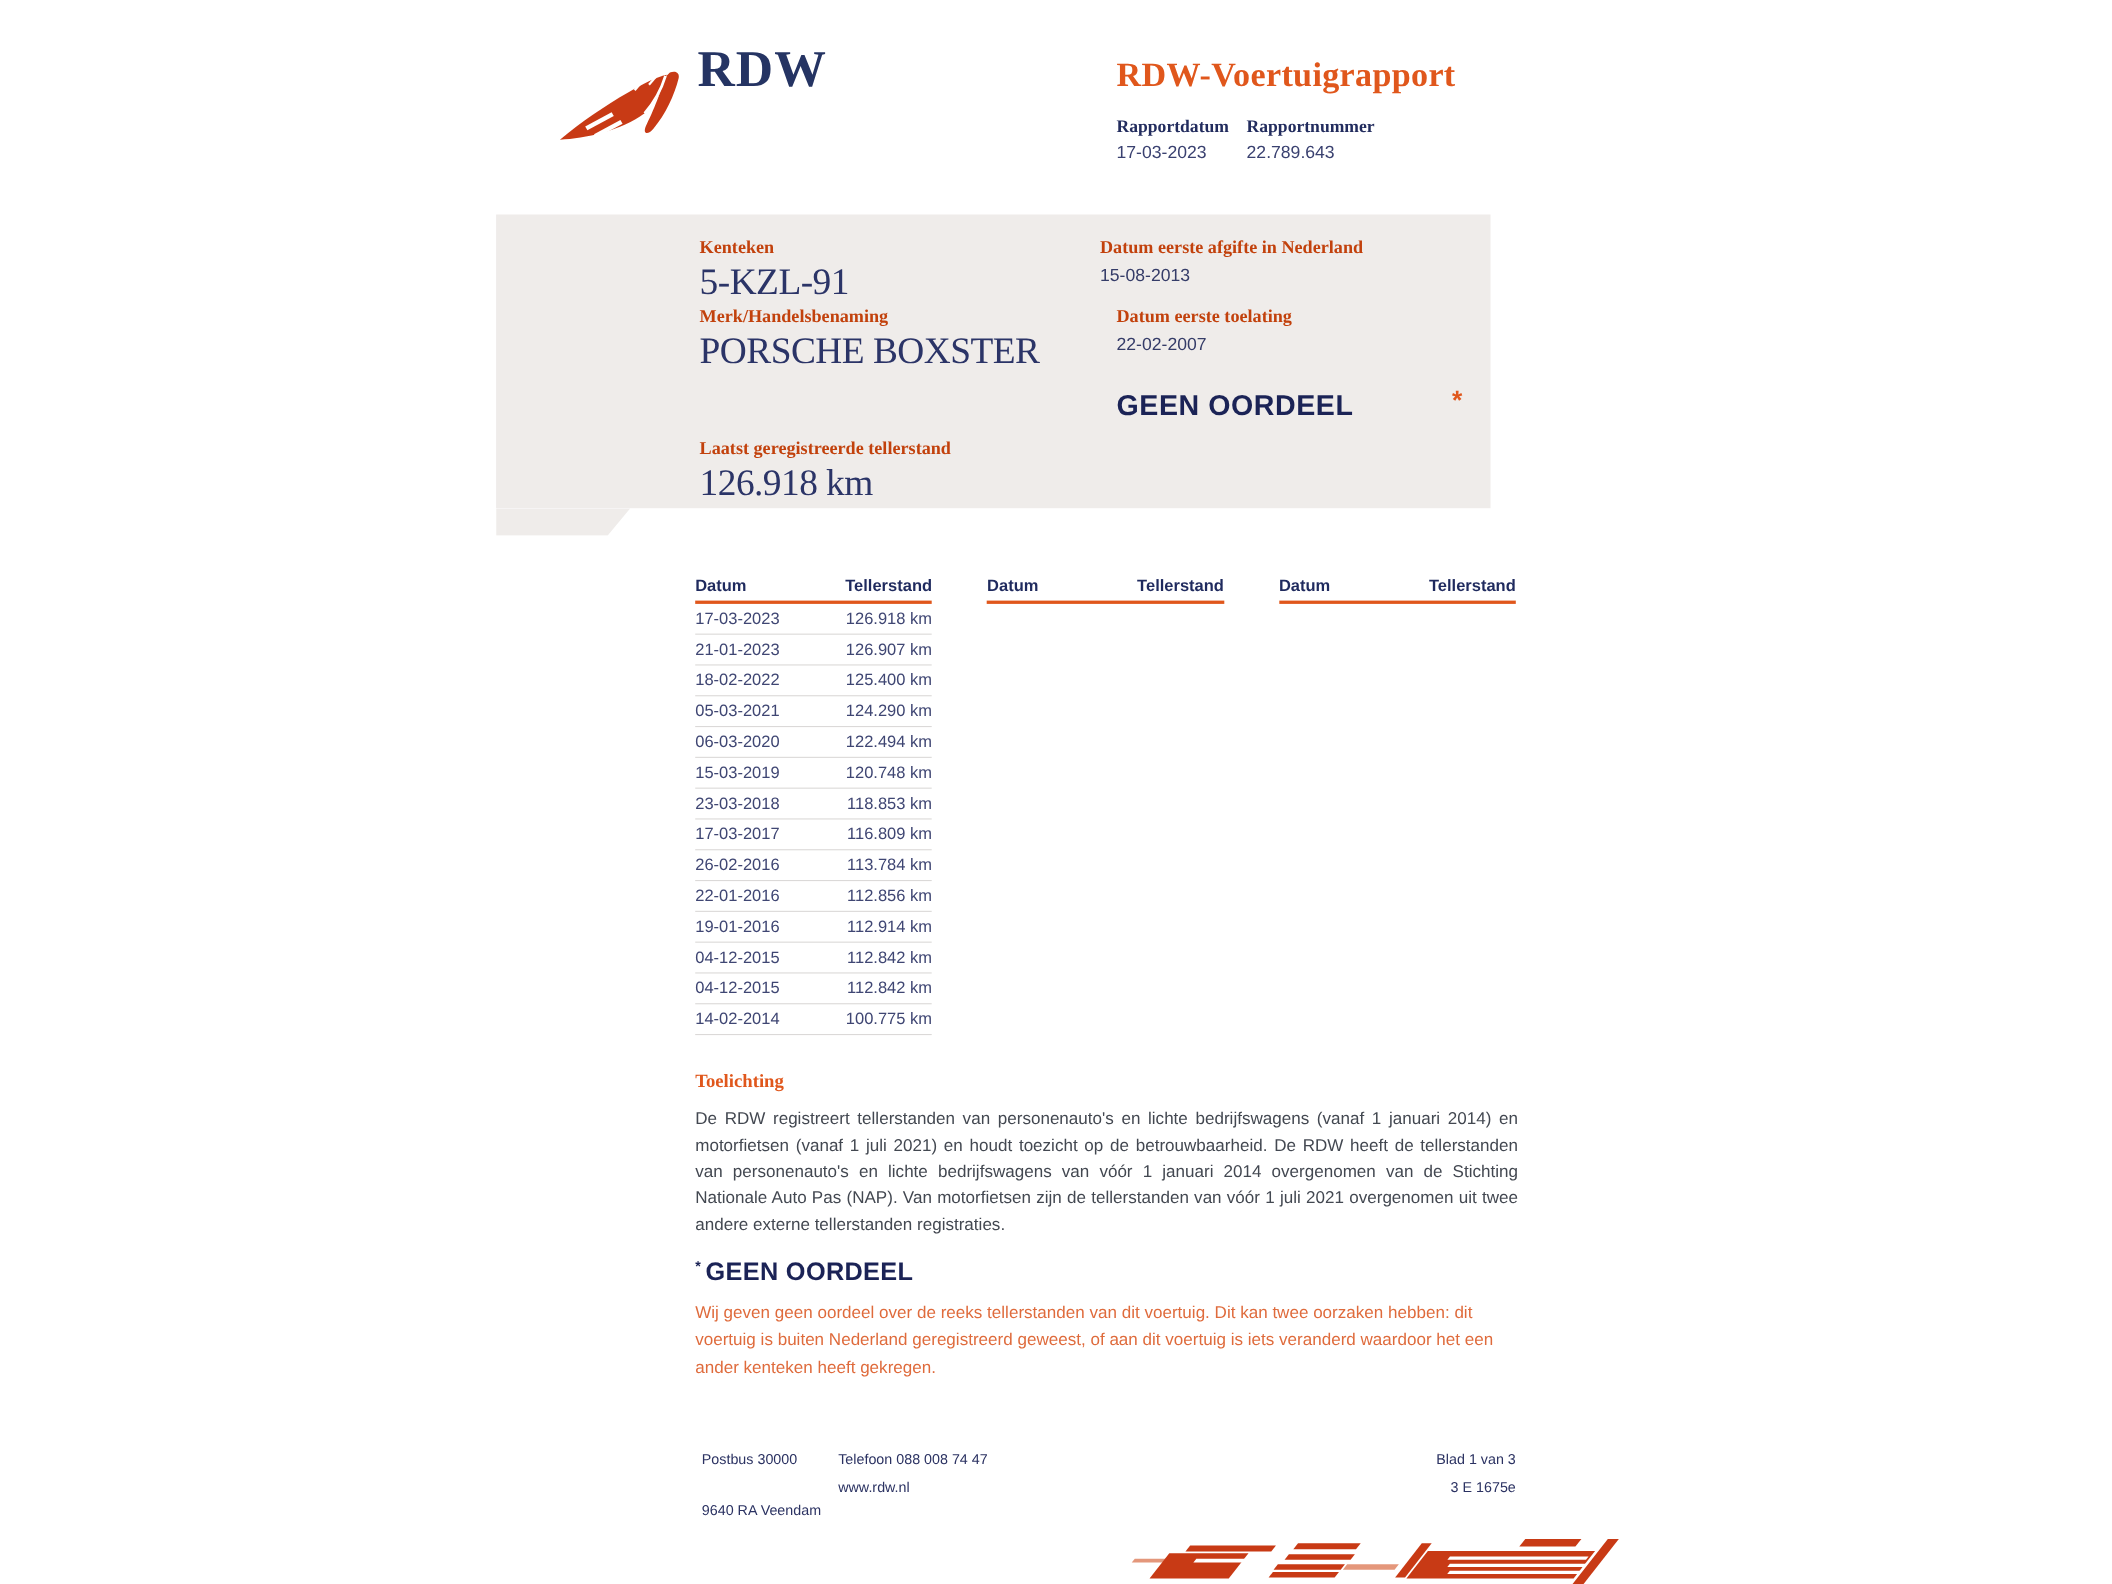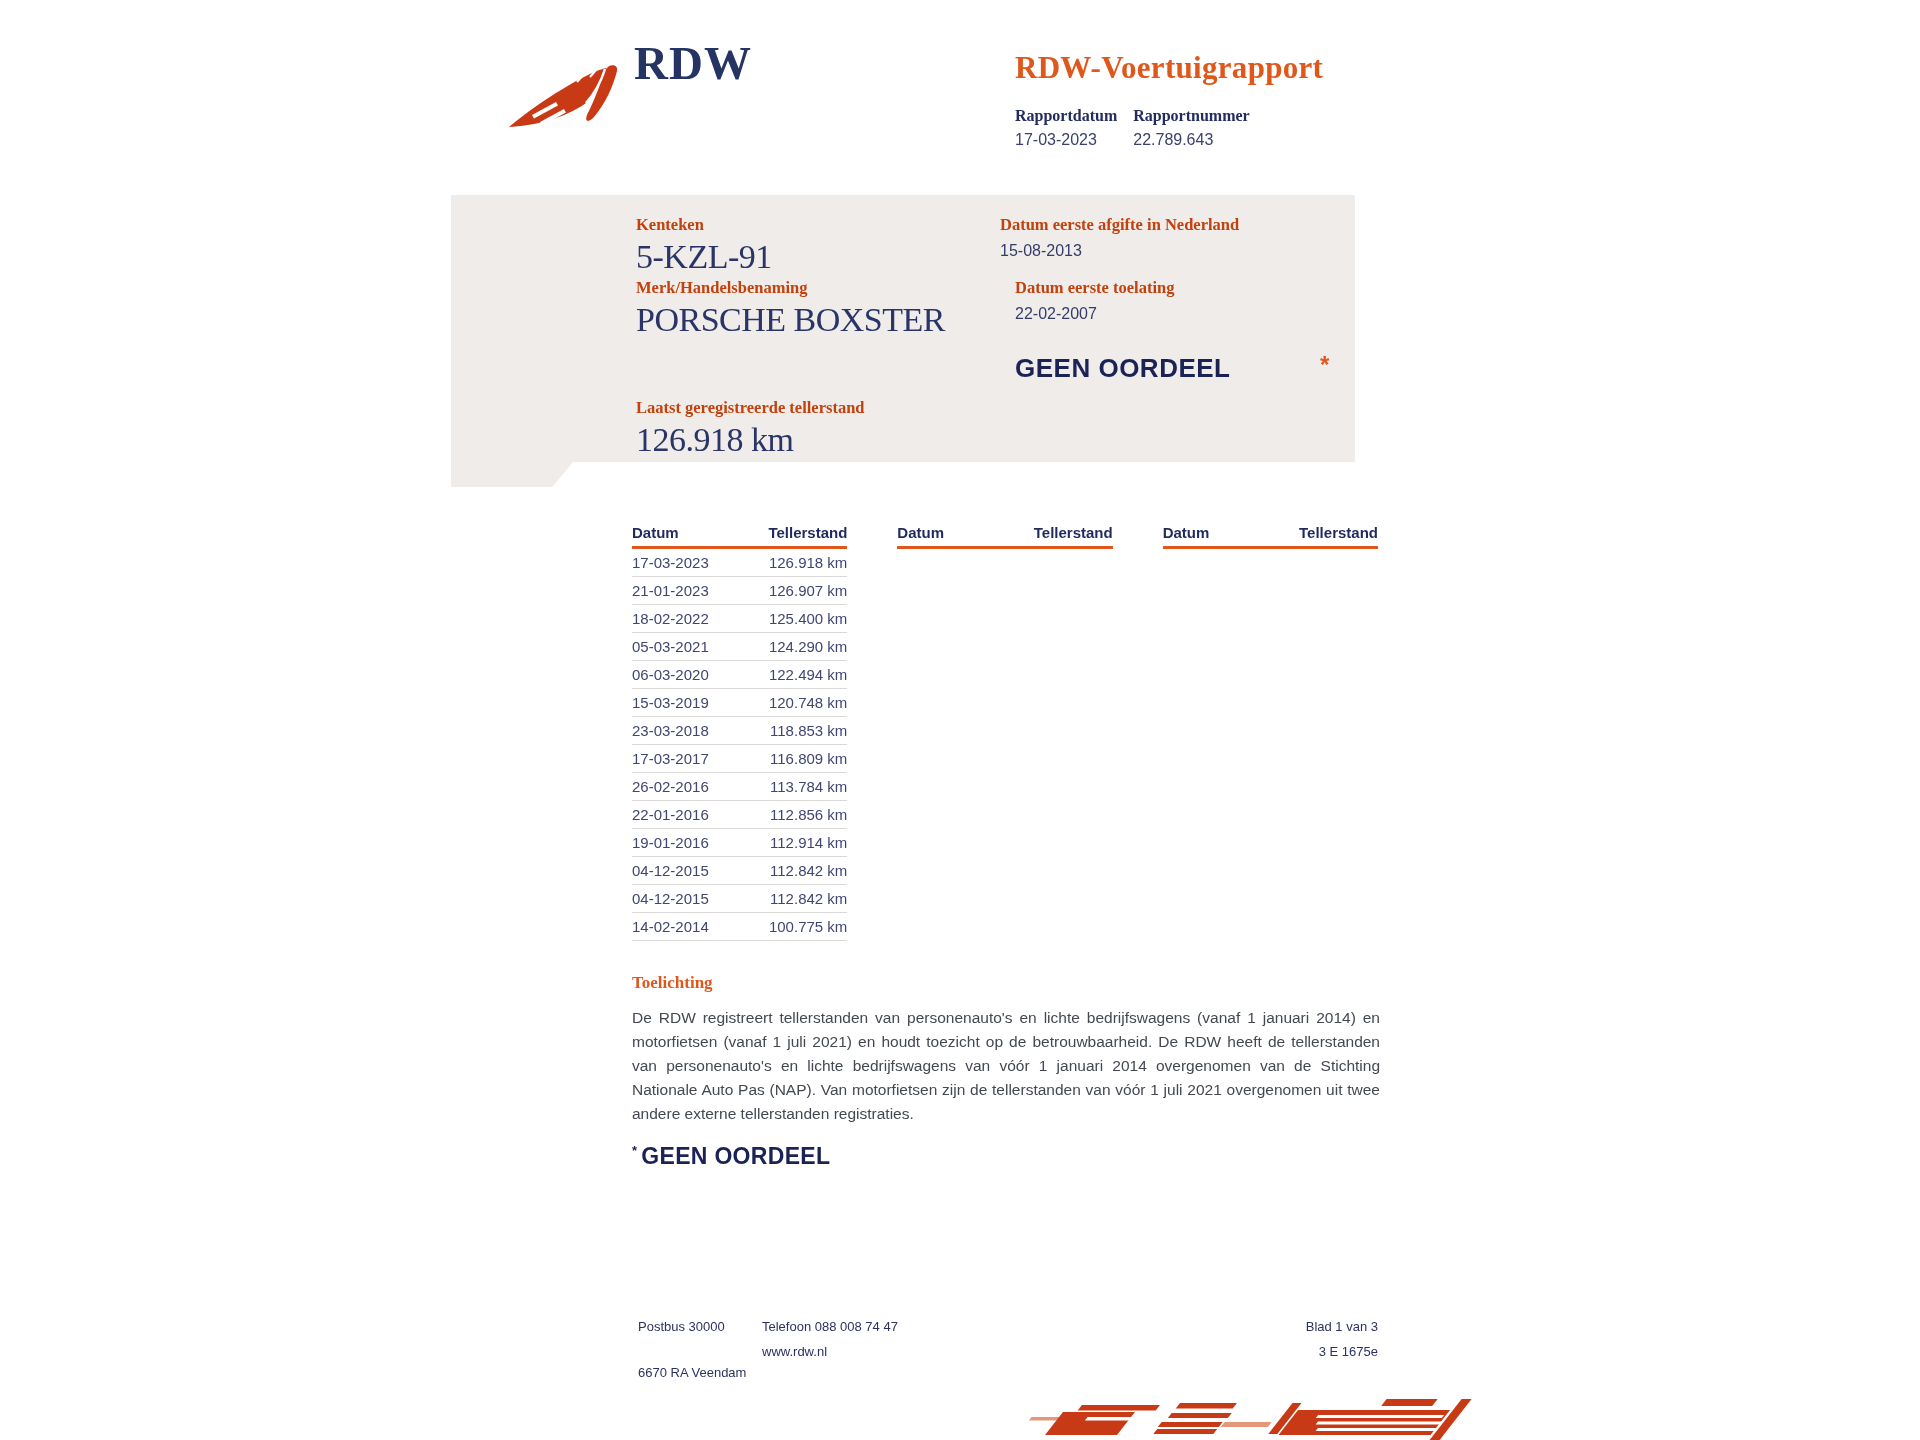--- a/index.html
+++ b/index.html
@@ -228,26 +228,27 @@
     </div>
   </div>
 </div>
 
 <div class="toelichting">
   <div class="section-title">Toelichting</div>
   <div class="body-text">De RDW registreert tellerstanden van personenauto's en lichte bedrijfswagens (vanaf 1 januari 2014) en motorfietsen (vanaf 1 juli 2021) en houdt toezicht op de betrouwbaarheid. De RDW heeft de tellerstanden van personenauto's en lichte bedrijfswagens van vóór 1 januari 2014 overgenomen van de Stichting Nationale Auto Pas (NAP). Van motorfietsen zijn de tellerstanden van vóór 1 juli 2021 overgenomen uit twee andere externe tellerstanden registraties.</div>
   <div class="oordeel-heading">
     <sup>*</sup><span>GEEN OORDEEL</span>
   </div>
+  <div class="orange-text">Wij geven geen oordeel over de reeks tellerstanden van dit voertuig. Dit kan twee oorzaken hebben: dit voertuig is buiten Nederland geregistreerd geweest, of aan dit voertuig is iets veranderd waardoor het een ander kenteken heeft gekregen.</div>
 </div>
 
 <div class="footer">
   <div class="fcol fcol1">
     <span>Postbus 30000</span>
-    <span>6670 RA Veendam</span>
+    <span>9640 RA Veendam</span>
   </div>
   <div class="fcol">
     <span>Telefoon 088 008 74 47</span>
     <span>www.rdw.nl</span>
   </div>
   <div class="fcol fright">
     <span>Blad 1 van 3</span>
     <span>3 E 1675e</span>
   </div>
 </div>

